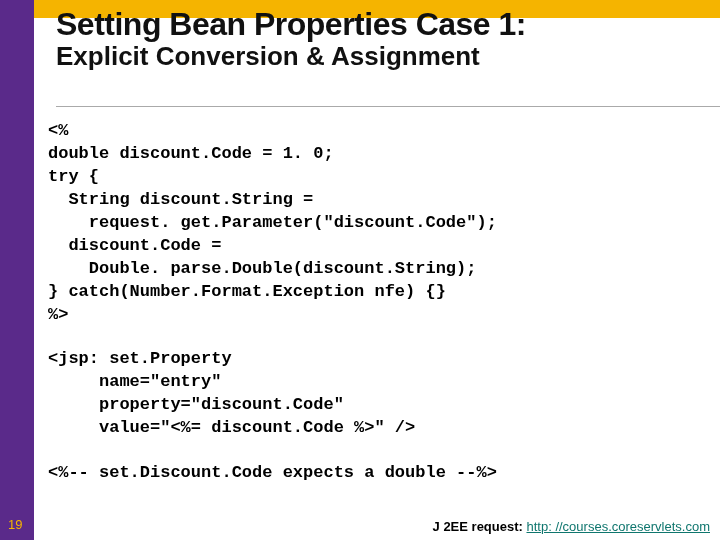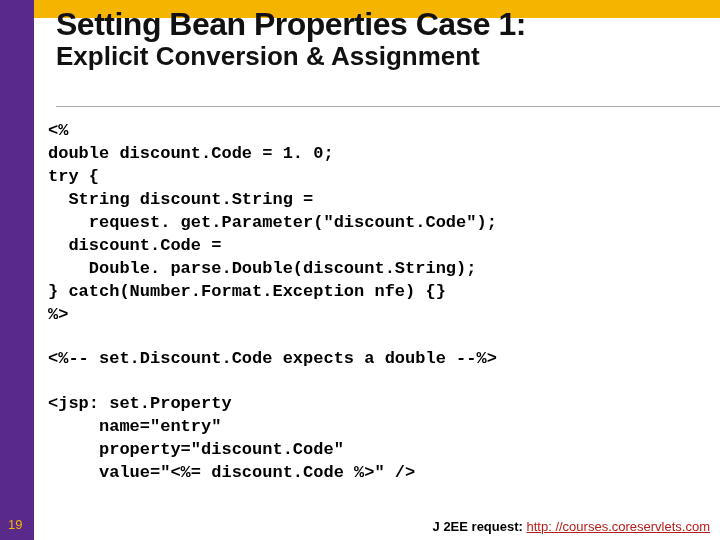--- a/index.html
+++ b/index.html
@@ -45,21 +45,21 @@
   }
   .page-num {
     position: absolute; left: 8px; bottom: 8px;
     color: #f5b400; font-size: 13px; font-weight: 400;
     font-family: Arial, sans-serif;
   }
   .footer {
     position: absolute; right: 10px; bottom: 6px;
     font-size: 13px; color: #000;
   }
-  .footer .link { color: #b91c1c; text-decoration: underline; margin-top: 40px; }
+  .footer .link { color: #0f766e; text-decoration: underline; margin-top: 40px; }
   .footer .label { font-weight: 700; }
 </style>
 </head>
 <body>
 
 <div class="slide">
   <div class="left-rail"></div>
   <div class="top-accent"></div>
 
   <div class="title-block">
@@ -71,25 +71,25 @@
   <div class="body">
     <pre class="code">&lt;%
 double discount.Code = 1. 0;
 try {
   String discount.String =
     request. get.Parameter("discount.Code");
   discount.Code =
     Double. parse.Double(discount.String);
 } catch(Number.Format.Exception nfe) {}
 %&gt;</pre>
-    <pre class="code">&lt;%-- set.Discount.Code expects a double --%&gt;</pre>
     <pre class="code">&lt;jsp: set.Property
      name="entry"
      property="discount.Code"
      value="&lt;%= discount.Code %&gt;" /&gt;</pre>
+    <pre class="code">&lt;%-- set.Discount.Code expects a double --%&gt;</pre>
   </div>
 
   <div class="page-num">19</div>
 
   <div class="footer">
     <span class="label">J 2EE request: </span><span class="link">http: //courses.coreservlets.com</span>
   </div>
 </div>
 
 </body></html>

